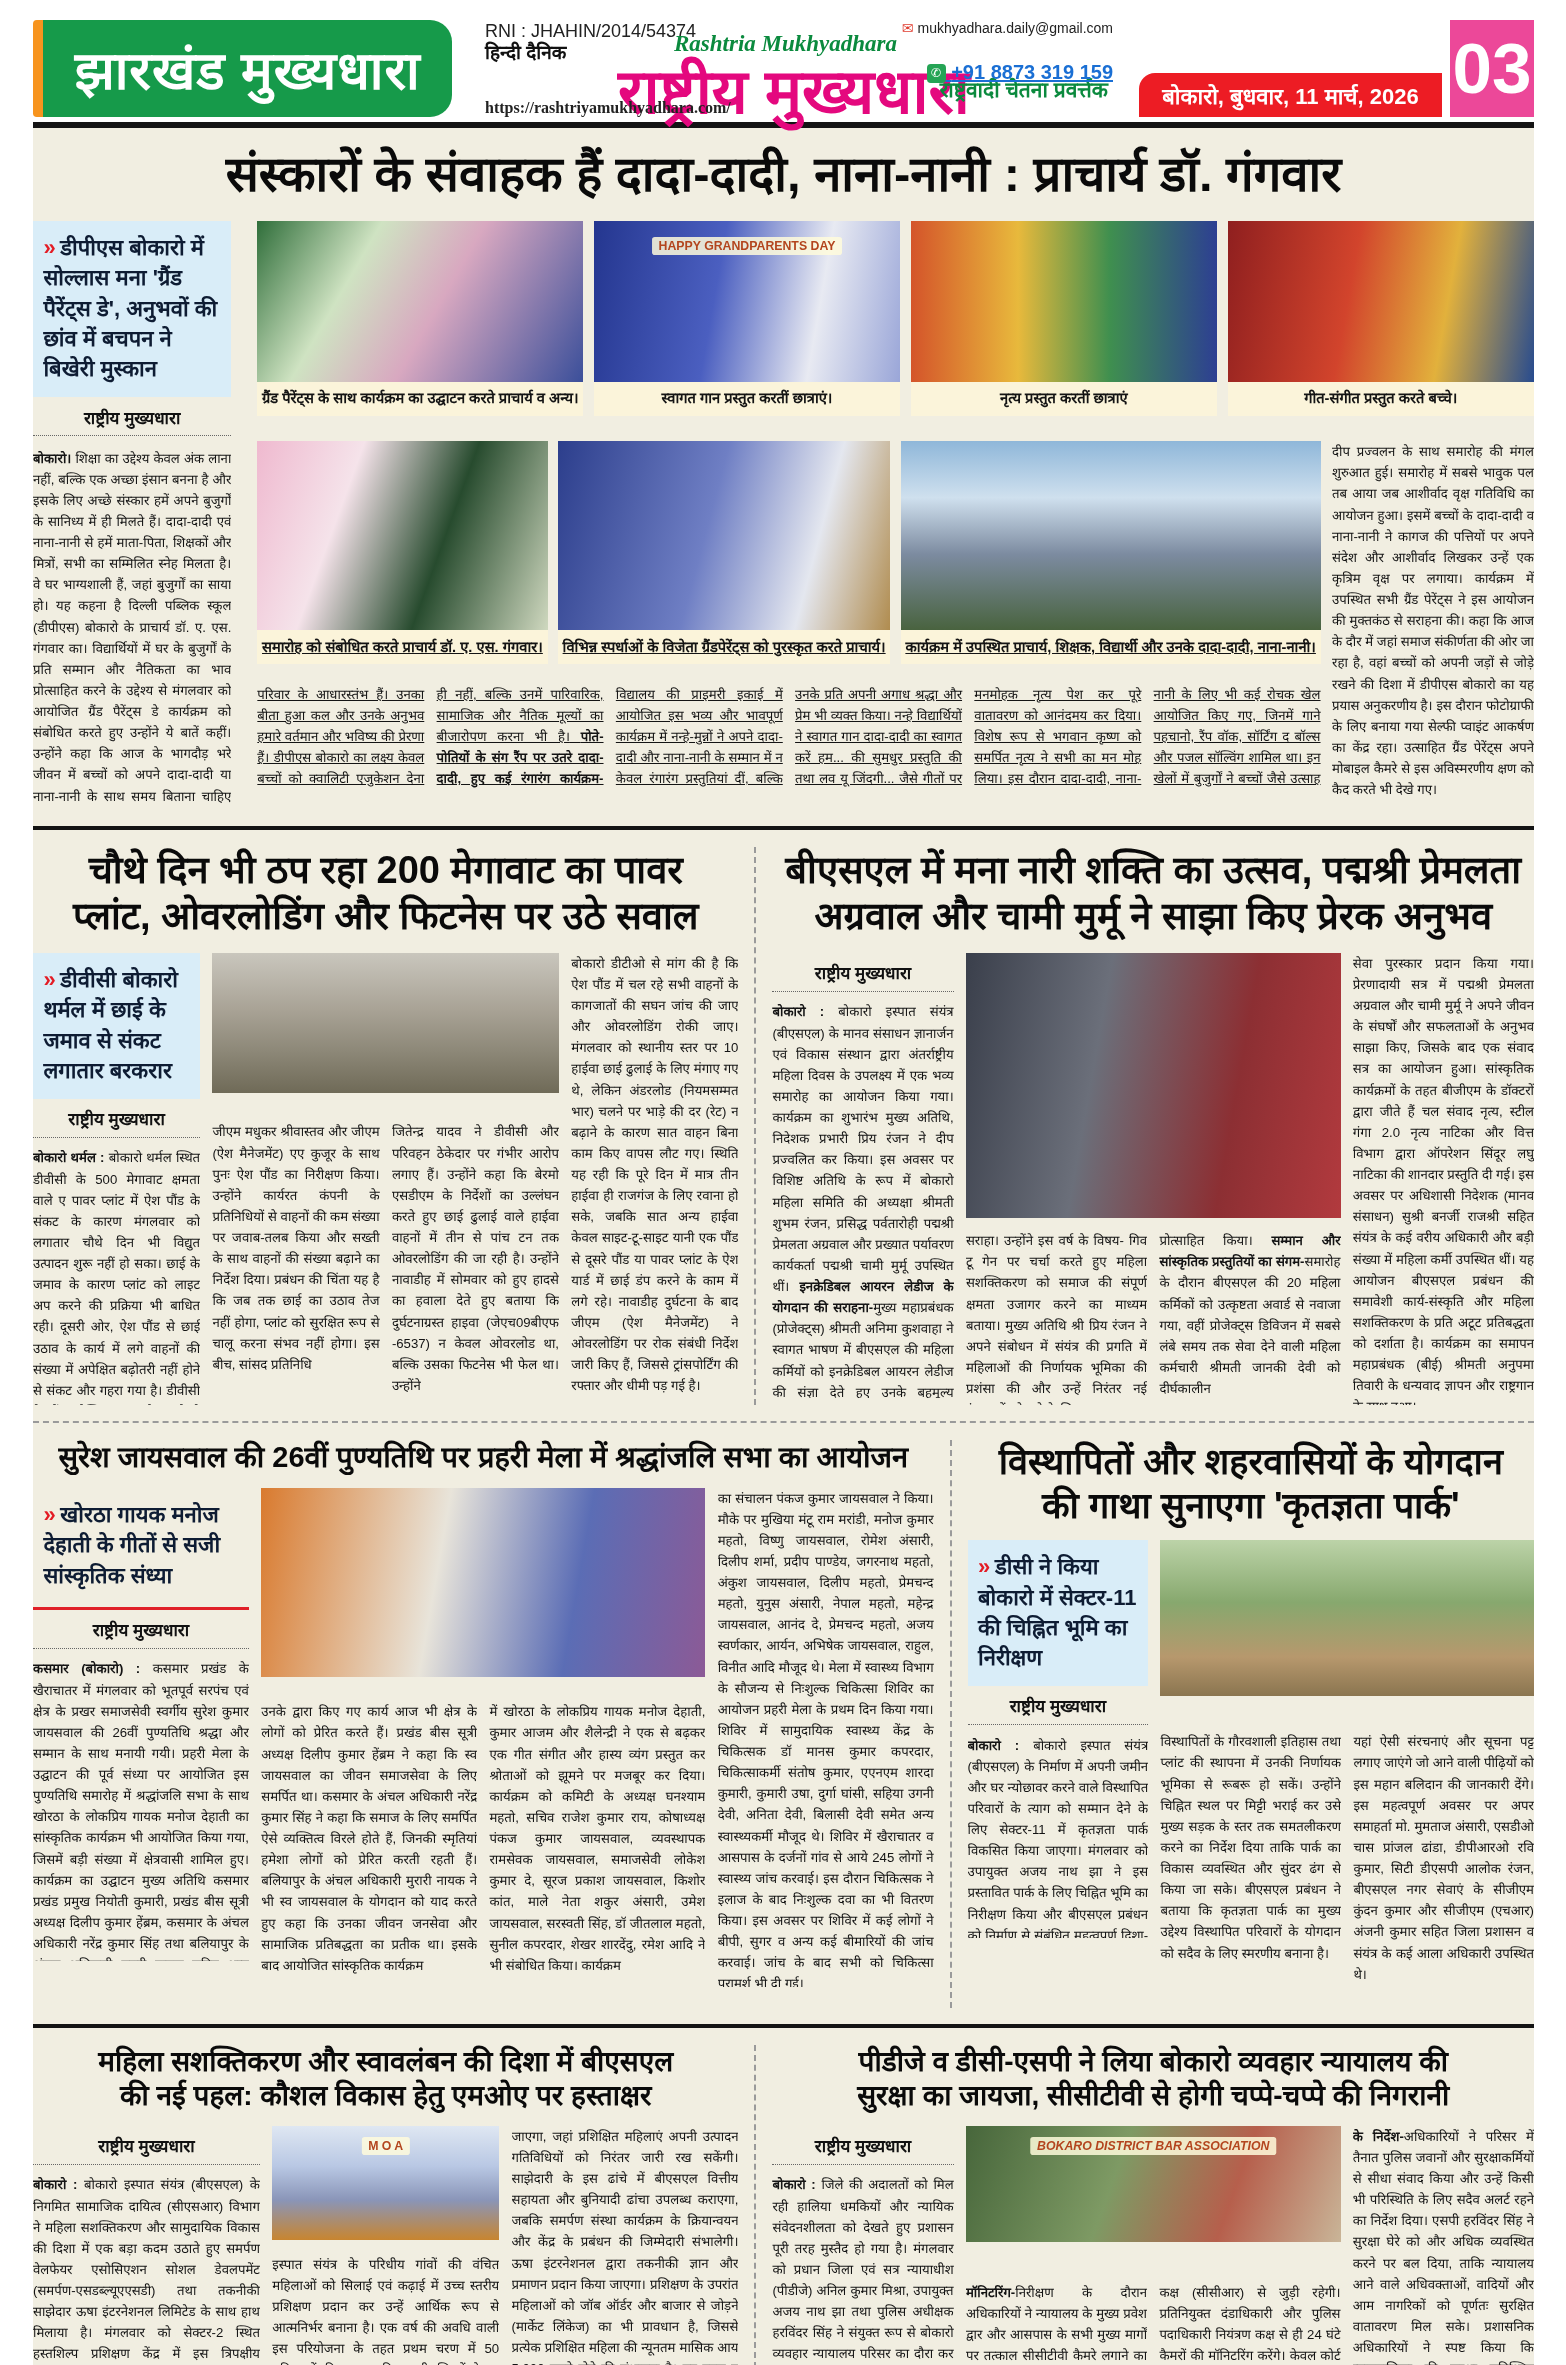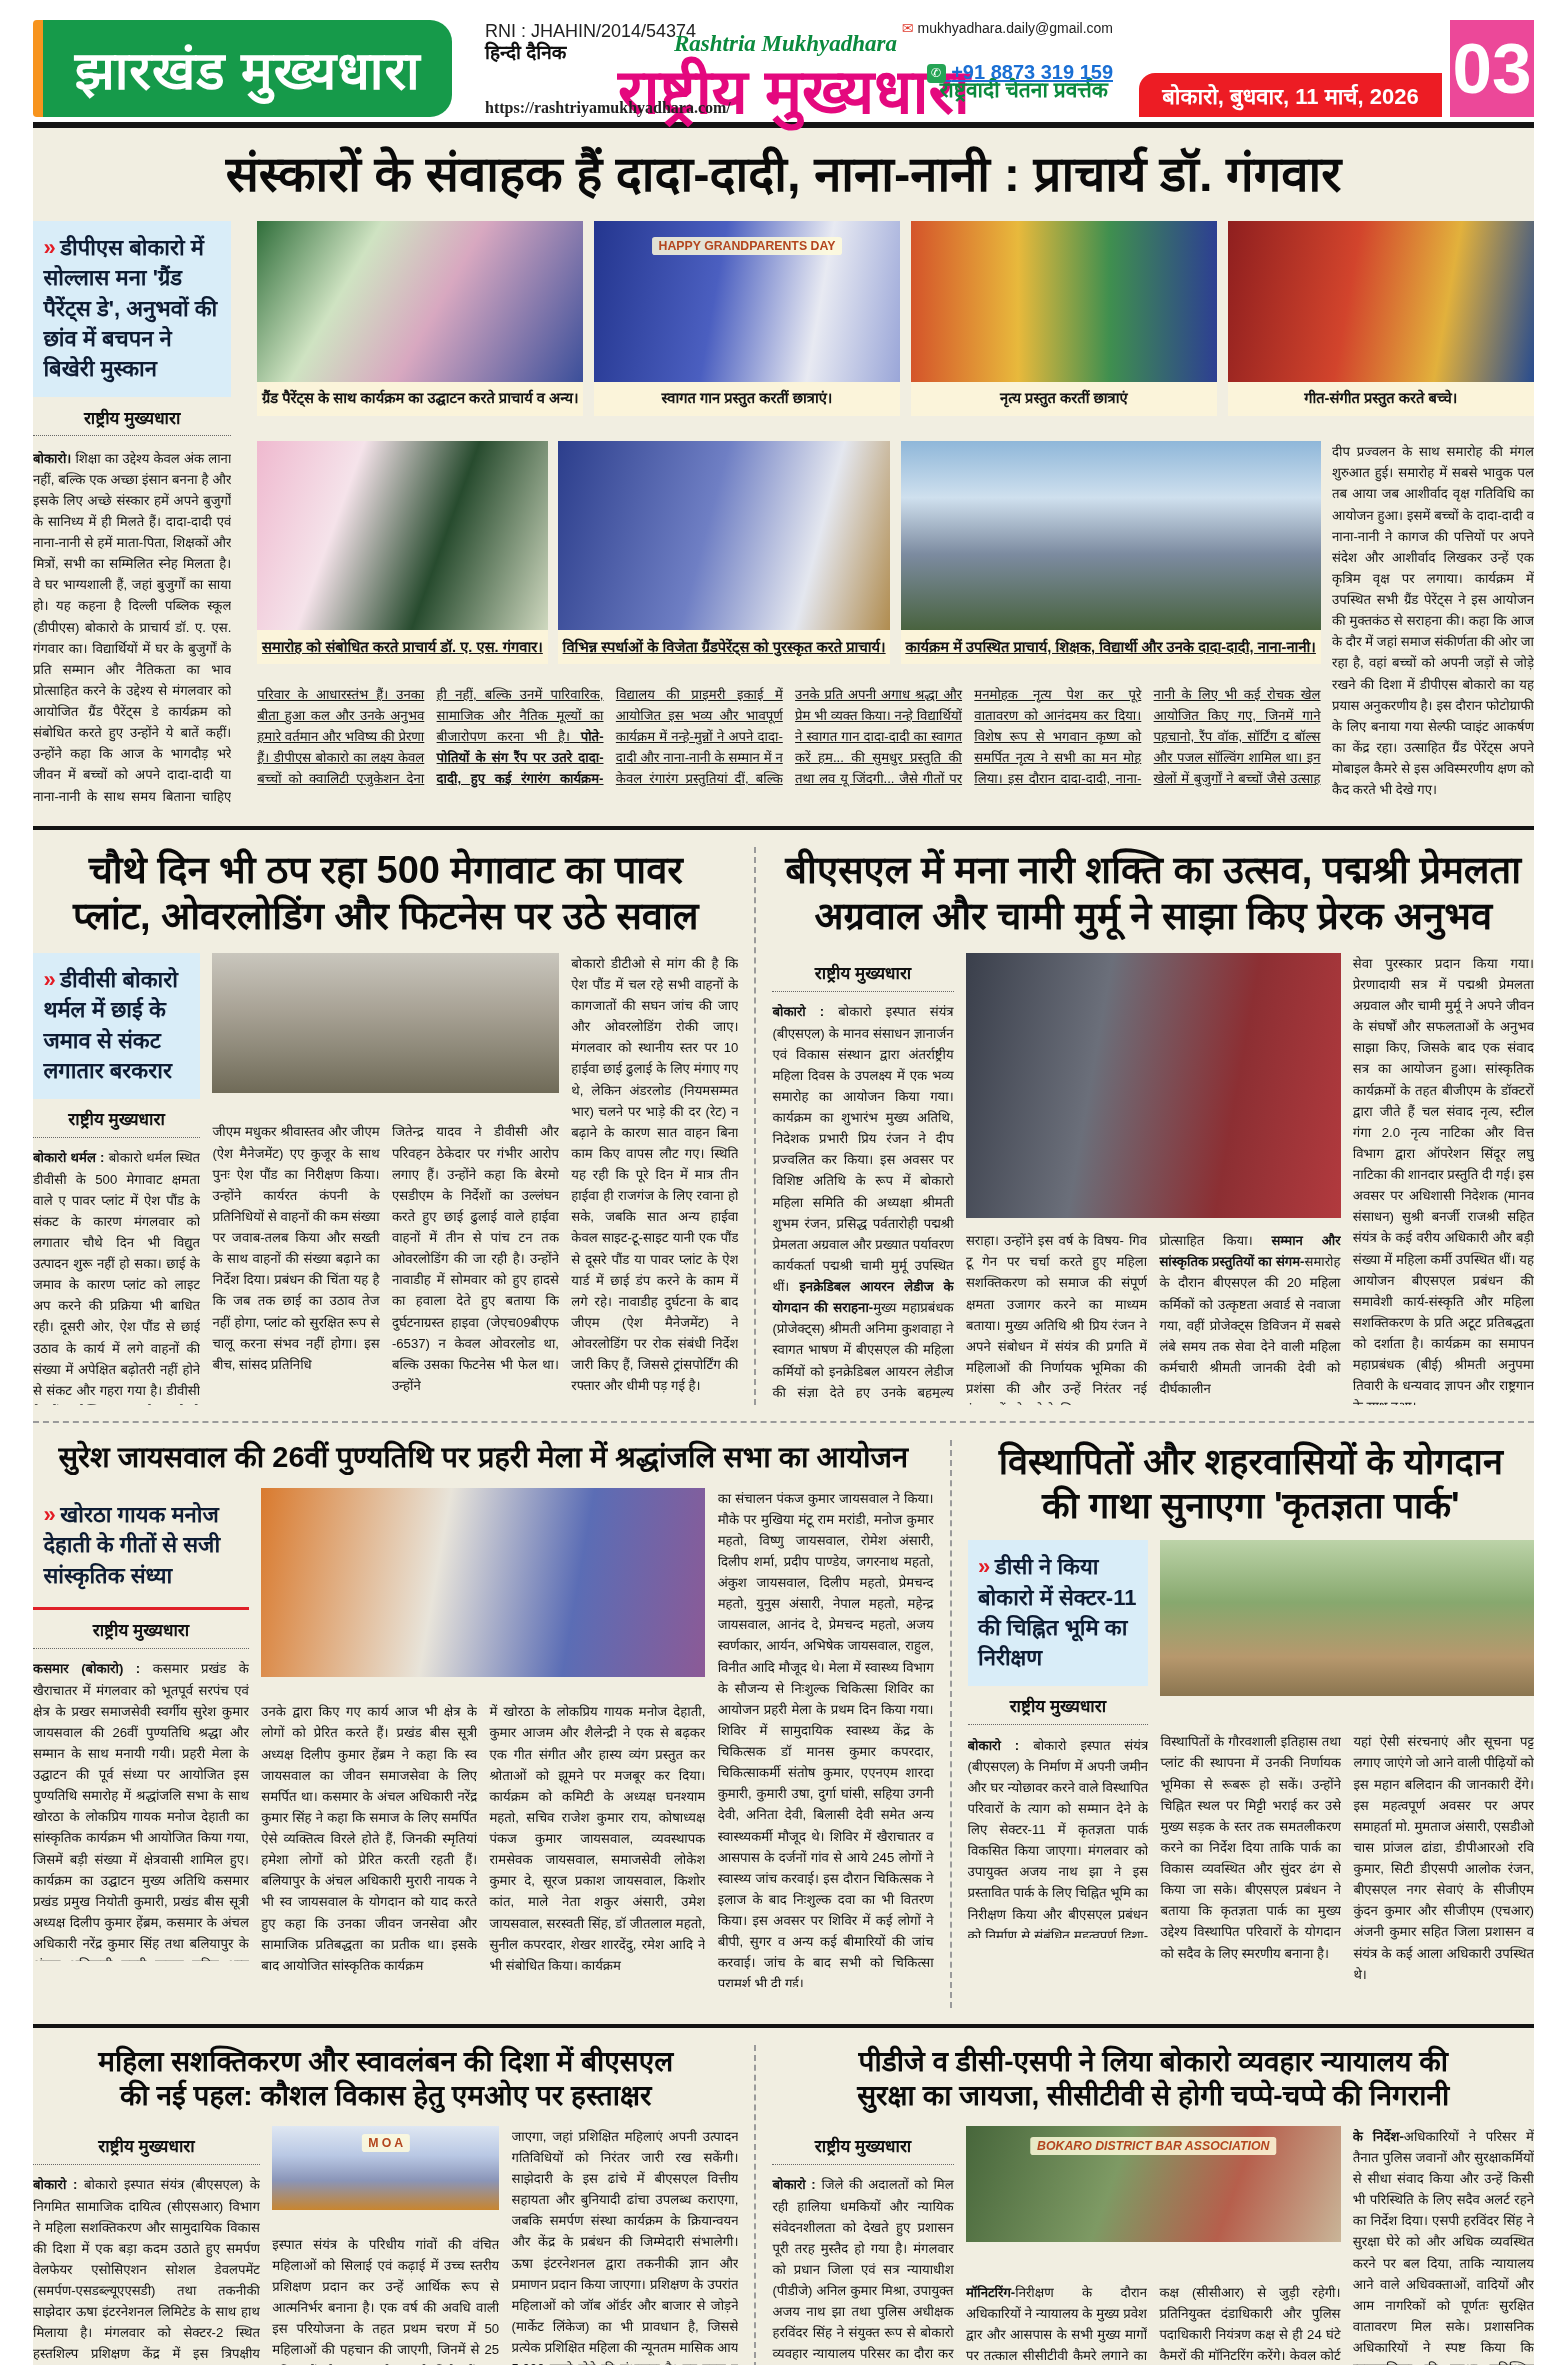--- a/index.html
+++ b/index.html
@@ -78,21 +78,21 @@
   .hl5{font-size:36px;margin-bottom:12.3px;}
   .a4-grid{grid-template-columns:repeat(4,1fr);height:499px;}
   .a4-photo{grid-column:2/4;height:189px;}
   .a5-grid{grid-template-columns:repeat(3,1fr);height:468px;}
   .a5-photo{grid-column:2/4;height:156px;}
   
   .art-a6{width:47%;}
   .art-a7{flex:1;}
   .hl6{font-size:28px;margin-bottom:12.3px;}
   .a6-grid{grid-template-columns:repeat(3,1fr);height:331px;}
-  .a6-photo{grid-column:2/3;height:84px;}
+  .a6-photo{grid-column:2/3;height:114px;}
   .a7-grid{grid-template-columns:repeat(4,1fr);height:331px;}
   .a7-photo{grid-column:2/4;height:116px;font-style:italic;}
   
   .ph1{background:linear-gradient(120deg,#2f6e3a,#cfe3c2 30%,#d8a8c0 55%,#3b4f9a);}
   .ph2{background:linear-gradient(100deg,#24368f,#4b5fc0 40%,#e8eaf2 72%,#9aa6d8);}
   .ph3{background:linear-gradient(90deg,#d4542a,#e8b93c 35%,#3f8f4f 65%,#2d3f92);}
   .ph4{background:linear-gradient(100deg,#8f1f1f,#d2442c 40%,#e2b13c 70%,#274b8f);}
   .ph5{background:linear-gradient(110deg,#efb9cf,#f5e3ea 30%,#274b2e 62%,#cfd8bf);}
   .ph6{background:linear-gradient(105deg,#2c3e8c,#6f7fc4 45%,#e4e7ef 75%,#b08c4f);}
   .ph7{background:linear-gradient(180deg,#8fb7d9,#cfe0ee 30%,#7c8ba0 60%,#49633f);}
@@ -193,21 +193,21 @@
           </div>
         </div>
       </div>
     </div>
 
     <div class="rule-solid"></div>
 
     <div class="band">
       <div class="art-a2">
         <div class="headline hl2">
-            <div>चौथे दिन भी ठप रहा 500 मेगावाट का पावर</div>
+            <div>चौथे दिन भी ठप रहा 200 मेगावाट का पावर</div>
             <div>प्लांट, ओवरलोडिंग और फिटनेस पर उठे सवाल</div>
           </div>
         <div class="agrid a2-grid">
           <div class="span-rows" style="grid-column:1">
             <div class="kicker"><span class="chev">»</span><span>डीवीसी बोकारो थर्मल में छाई के जमाव से संकट लगातार बरकरार</span></div>
             <div class="byline">राष्ट्रीय मुख्यधारा</div>
             <div class="col" style="height:265px"><span class="lede">बोकारो थर्मल :</span> <span>बोकारो थर्मल स्थित डीवीसी के 500 मेगावाट क्षमता वाले ए पावर प्लांट में ऐश पौंड के संकट के कारण मंगलवार को लगातार चौथे दिन भी विद्युत उत्पादन शुरू नहीं हो सका। छाई के जमाव के कारण प्लांट को लाइट अप करने की प्रक्रिया भी बाधित रही। दूसरी ओर, ऐश पौंड से छाई उठाव के कार्य में लगे वाहनों की संख्या में अपेक्षित बढ़ोतरी नहीं होने से संकट और गहरा गया है। डीवीसी के मेंबर टेक्निकल एसके पांडो ने मंगलवार को वरीय</span></div>
           </div>
           <div class="photo ph8 a2-photo"></div>
           <div class="col" style="grid-column:2">जीएम मधुकर श्रीवास्तव और जीएम (ऐश मैनेजमेंट) एए कुजूर के साथ पुनः ऐश पौंड का निरीक्षण किया। उन्होंने कार्यरत कंपनी के प्रतिनिधियों से वाहनों की कम संख्या पर जवाब-तलब किया और सख्ती के साथ वाहनों की संख्या बढ़ाने का निर्देश दिया। प्रबंधन की चिंता यह है कि जब तक छाई का उठाव तेज नहीं होगा, प्लांट को सुरक्षित रूप से चालू करना संभव नहीं होगा। इस बीच, सांसद प्रतिनिधि</div>

